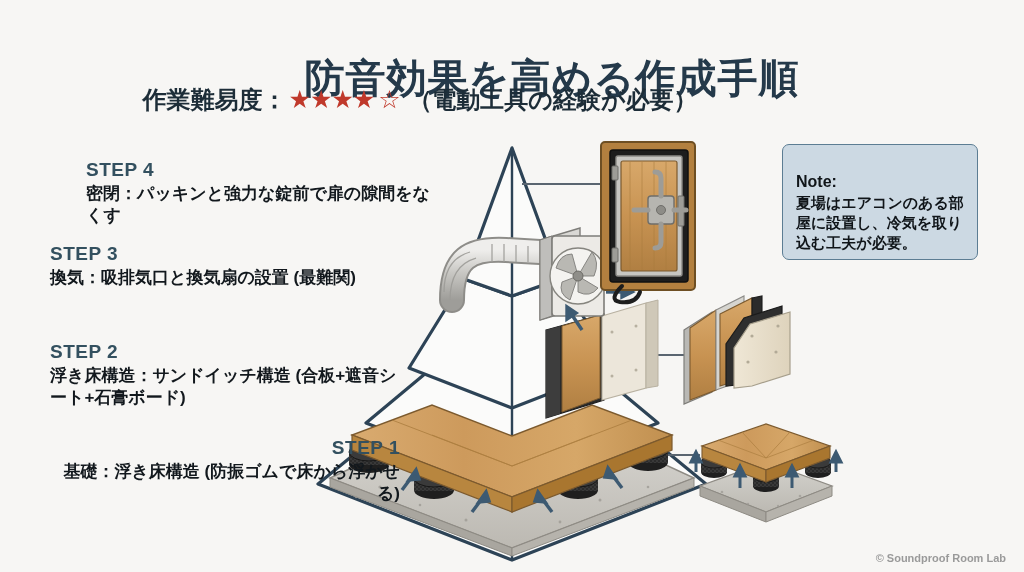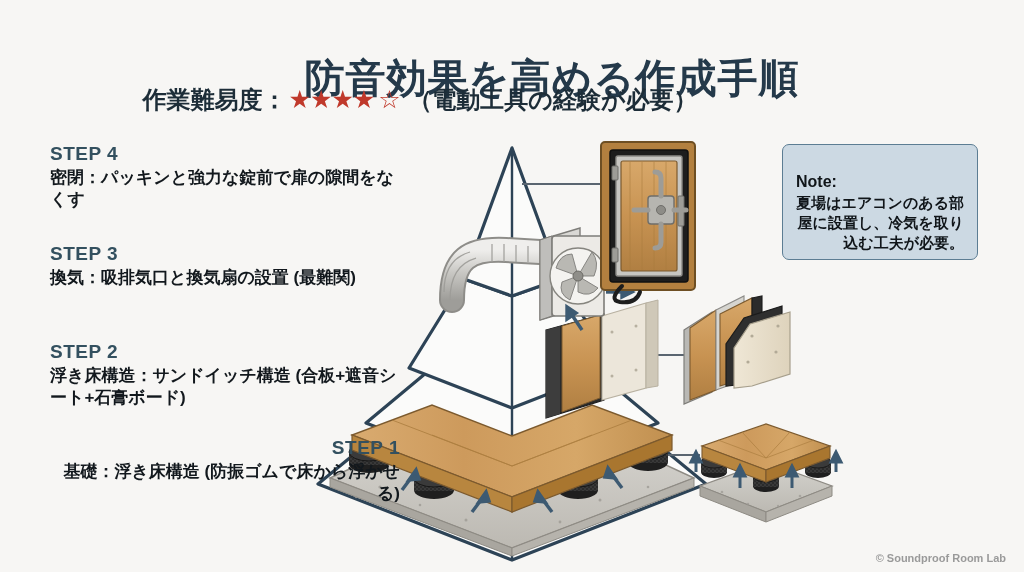--- a/index.html
+++ b/index.html
@@ -63,21 +63,21 @@
     color: #33505f;
     letter-spacing: 0.5px;
     margin-bottom: 2px;
   }
   .step-text {
     font-size: 17px;
     font-weight: bold;
     color: #12181d;
     line-height: 1.32;
   }
-  #step4 { top: 143px; }
+  #step4 { top: 159px; margin-left: 36px; }
   #step3 { top: 243px; }
   #step2 { top: 341px; }
   #step1 { top: 437px; text-align: right; }
   
   #note {
     position: absolute;
     left: 782px;
     top: 144px;
     width: 196px;
     height: 116px;
@@ -91,21 +91,20 @@
     font-size: 16px;
     font-weight: bold;
     color: #101519;
     margin-bottom: 2px;
   }
   #note .note-body {
     font-size: 15px;
     font-weight: bold;
     color: #101519;
     line-height: 1.34;
-    text-align: right;
   }
   
   #footer {
     position: absolute;
     right: 18px;
     bottom: 8px;
     font-size: 11px;
     font-weight: bold;
     color: #9a9a9a;
   }

